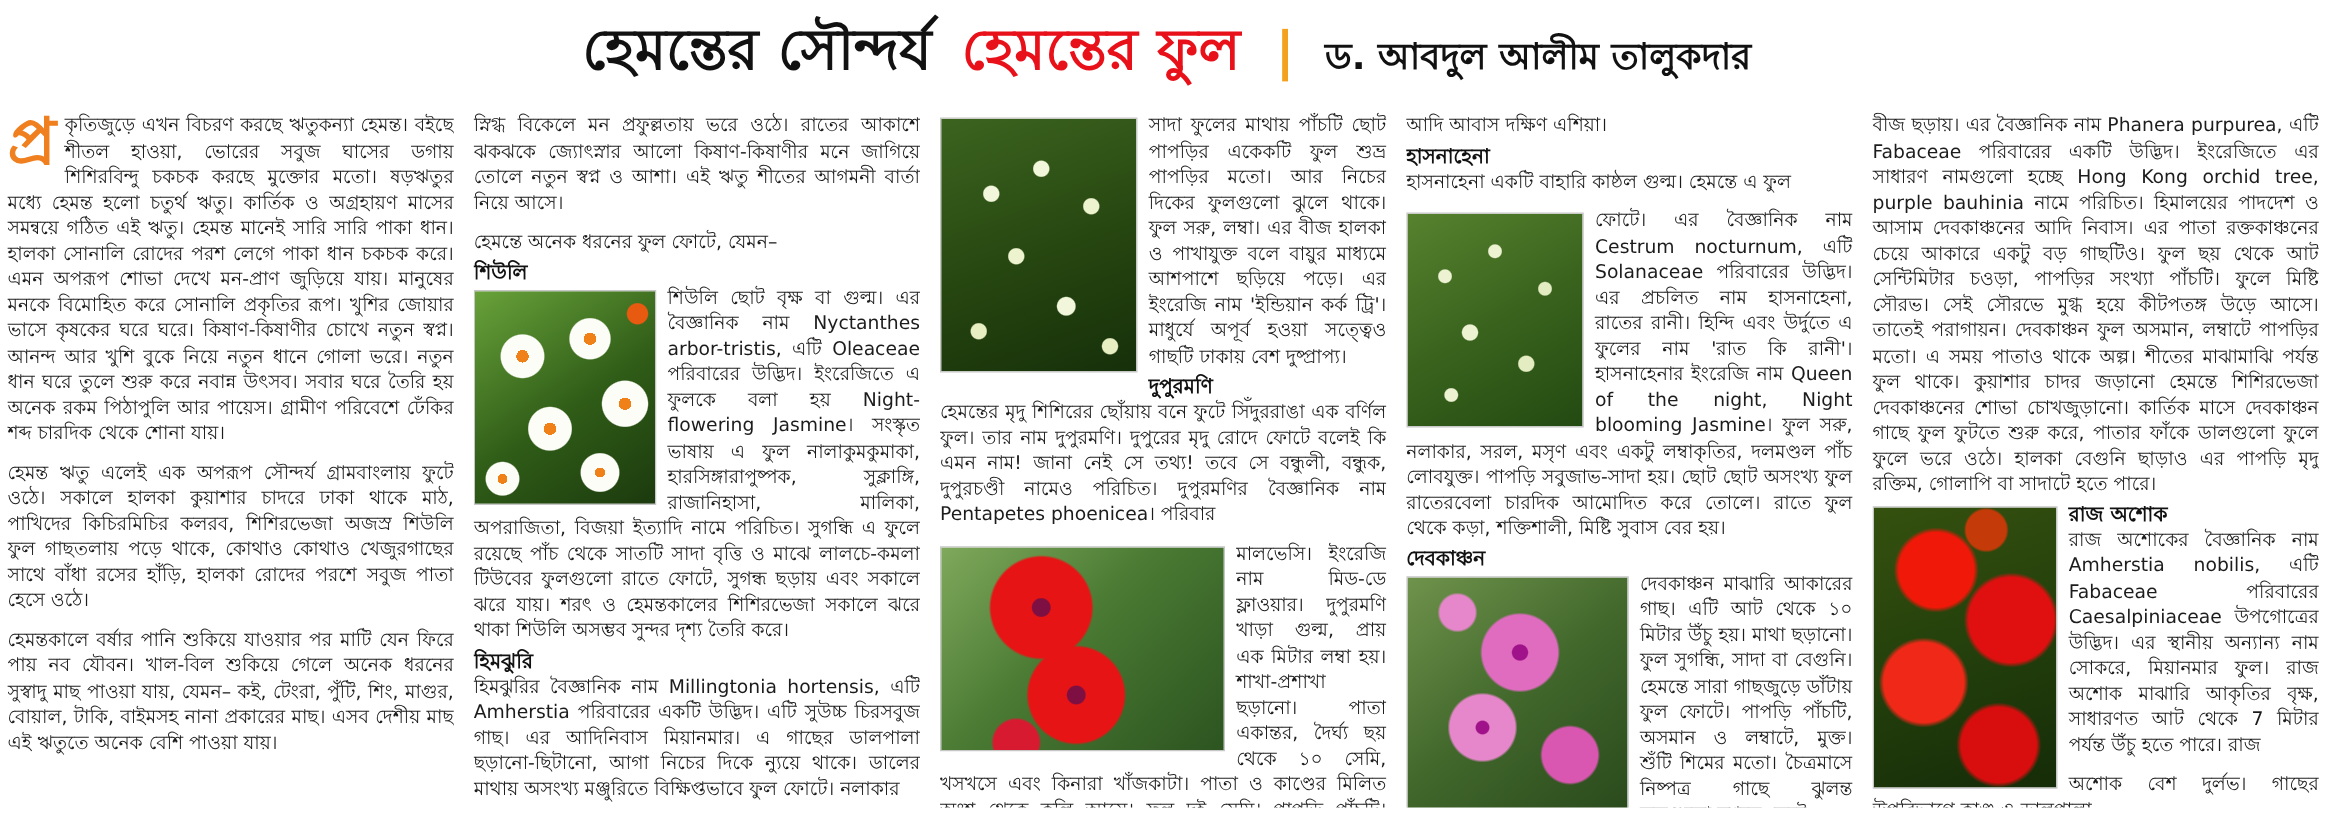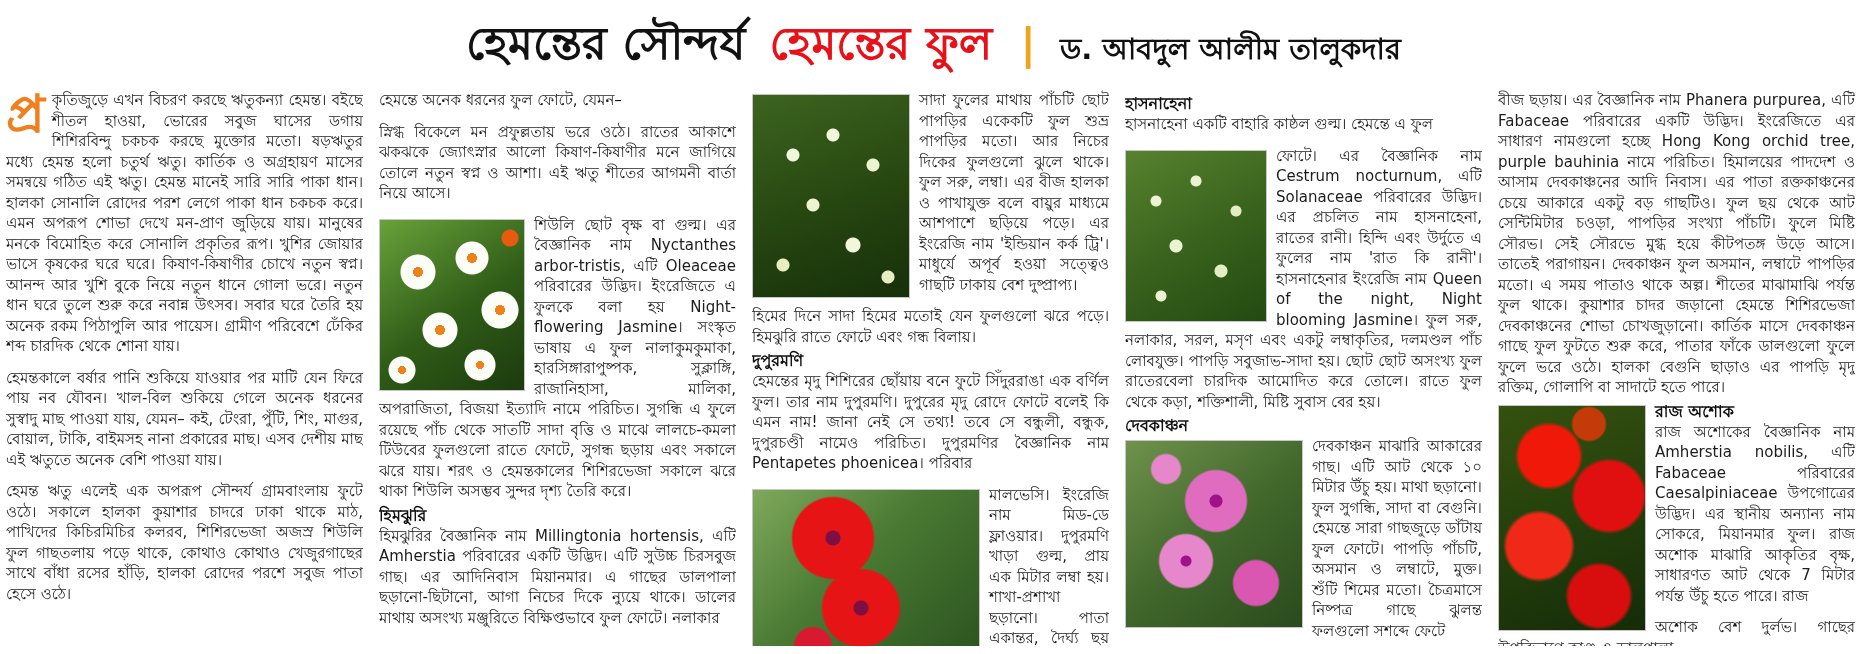--- a/index.html
+++ b/index.html
@@ -1,21 +1,21 @@
 <!DOCTYPE html>
 <html lang="bn"><head>
 <meta charset="utf-8">
 <style>
   html,body{margin:0;padding:0;background:#ffffff;}
   #page{
     width:1867px;height:654px;overflow:hidden;background:#ffffff;
     font-family:"DejaVu Sans",sans-serif;color:#1c1c1c;position:relative;
   }
   
-  header{height:84px;display:flex;align-items:flex-end;justify-content:center;}
+  header{height:84px;display:flex;align-items:center;justify-content:center;}
   .title-main{font-size:45px;font-weight:bold;color:#111;letter-spacing:0;}
   .title-accent{font-size:45px;font-weight:bold;color:#e8111a;margin-left:14px;}
   .title-sep{font-size:42px;color:#f2a21d;font-weight:bold;margin:0 14px 0 18px;}
   .byline{font-size:29px;color:#111;font-weight:bold;}
   
   main{
     display:flex;gap:16px;padding:6px 12px 0 6px;height:556px;
   }
   .col{flex:1 1 0;overflow:hidden;font-size:15px;line-height:20.5px;text-align:justify;}
   .para{margin:0;}
@@ -83,41 +83,42 @@
       <span class="title-accent">হেমন্তের ফুল</span>
       <span class="title-sep">|</span>
       <span class="byline">ড. আবদুল আলীম তালুকদার</span>
     </h1>
   </header>
 
   <main>
 
     <section class="col">
       <p class="para"><span class="dropcap">প্র</span><span>কৃতিজুড়ে এখন বিচরণ করছে ঋতুকন্যা হেমন্ত। বইছে শীতল হাওয়া, ভোরের সবুজ ঘাসের ডগায় শিশিরবিন্দু চকচক করছে মুক্তোর মতো। ষড়ঋতুর মধ্যে হেমন্ত হলো চতুর্থ ঋতু। কার্তিক ও অগ্রহায়ণ মাসের সমন্বয়ে গঠিত এই ঋতু। হেমন্ত মানেই সারি সারি পাকা ধান। হালকা সোনালি রোদের পরশ লেগে পাকা ধান চকচক করে। এমন অপরূপ শোভা দেখে মন-প্রাণ জুড়িয়ে যায়। মানুষের মনকে বিমোহিত করে সোনালি প্রকৃতির রূপ। খুশির জোয়ার ভাসে কৃষকের ঘরে ঘরে। কিষাণ-কিষাণীর চোখে নতুন স্বপ্ন। আনন্দ আর খুশি বুকে নিয়ে নতুন ধানে গোলা ভরে। নতুন ধান ঘরে তুলে শুরু করে নবান্ন উৎসব। সবার ঘরে তৈরি হয় অনেক রকম পিঠাপুলি আর পায়েস। গ্রামীণ পরিবেশে ঢেঁকির শব্দ চারদিক থেকে শোনা যায়।</span></p>
+      <p class="para">হেমন্ত ঋতু এলেই এক অপরূপ সৌন্দর্য গ্রামবাংলায় ফুটে ওঠে। সকালে হালকা কুয়াশার চাদরে ঢাকা থাকে মাঠ, পাখিদের কিচিরমিচির কলরব, শিশিরভেজা অজস্র শিউলি ফুল গাছতলায় পড়ে থাকে, কোথাও কোথাও খেজুরগাছের সাথে বাঁধা রসের হাঁড়ি, হালকা রোদের পরশে সবুজ পাতা হেসে ওঠে।</p>
       <p class="para">হেমন্তকালে বর্ষার পানি শুকিয়ে যাওয়ার পর মাটি যেন ফিরে পায় নব যৌবন। খাল-বিল শুকিয়ে গেলে অনেক ধরনের সুস্বাদু মাছ পাওয়া যায়, যেমন– কই, টেংরা, পুঁটি, শিং, মাগুর, বোয়াল, টাকি, বাইমসহ নানা প্রকারের মাছ। এসব দেশীয় মাছ এই ঋতুতে অনেক বেশি পাওয়া যায়।</p>
-      <p class="para">হেমন্ত ঋতু এলেই এক অপরূপ সৌন্দর্য গ্রামবাংলায় ফুটে ওঠে। সকালে হালকা কুয়াশার চাদরে ঢাকা থাকে মাঠ, পাখিদের কিচিরমিচির কলরব, শিশিরভেজা অজস্র শিউলি ফুল গাছতলায় পড়ে থাকে, কোথাও কোথাও খেজুরগাছের সাথে বাঁধা রসের হাঁড়ি, হালকা রোদের পরশে সবুজ পাতা হেসে ওঠে।</p>
     </section>
 
     <section class="col">
+      <p class="para">স্নিগ্ধ বিকেলে মন প্রফুল্লতায় ভরে ওঠে। রাতের আকাশে ঝকঝকে জ্যোৎস্নার আলো কিষাণ-কিষাণীর মনে জাগিয়ে তোলে নতুন স্বপ্ন ও আশা। এই ঋতু শীতের আগমনী বার্তা নিয়ে আসে।</p>
       <p class="para">হেমন্তে অনেক ধরনের ফুল ফোটে, যেমন–</p>
-      <p class="para">স্নিগ্ধ বিকেলে মন প্রফুল্লতায় ভরে ওঠে। রাতের আকাশে ঝকঝকে জ্যোৎস্নার আলো কিষাণ-কিষাণীর মনে জাগিয়ে তোলে নতুন স্বপ্ন ও আশা। এই ঋতু শীতের আগমনী বার্তা নিয়ে আসে।</p>
+      <h3 class="sec">শিউলি</h3>
       <p class="para"><span class="photo ph-shiuli"></span><span>শিউলি ছোট বৃক্ষ বা গুল্ম। এর বৈজ্ঞানিক নাম Nyctanthes arbor-tristis, এটি Oleaceae পরিবারের উদ্ভিদ। ইংরেজিতে এ ফুলকে বলা হয় Night-flowering Jasmine। সংস্কৃত ভাষায় এ ফুল নালাকুমকুমাকা, হারসিঙ্গারাপুষ্পক, সুক্লাঙ্গি, রাজানিহাসা, মালিকা, অপরাজিতা, বিজয়া ইত্যাদি নামে পরিচিত। সুগন্ধি এ ফুলে রয়েছে পাঁচ থেকে সাতটি সাদা বৃত্তি ও মাঝে লালচে-কমলা টিউবের ফুলগুলো রাতে ফোটে, সুগন্ধ ছড়ায় এবং সকালে ঝরে যায়। শরৎ ও হেমন্তকালের শিশিরভেজা সকালে ঝরে থাকা শিউলি অসম্ভব সুন্দর দৃশ্য তৈরি করে।</span></p>
       <h3 class="sec">হিমঝুরি</h3>
       <p class="para">হিমঝুরির বৈজ্ঞানিক নাম Millingtonia hortensis, এটি Amherstia পরিবারের একটি উদ্ভিদ। এটি সুউচ্চ চিরসবুজ গাছ। এর আদিনিবাস মিয়ানমার। এ গাছের ডালপালা ছড়ানো-ছিটানো, আগা নিচের দিকে ন্যুয়ে থাকে। ডালের মাথায় অসংখ্য মঞ্জুরিতে বিক্ষিপ্তভাবে ফুল ফোটে। নলাকার</p>
     </section>
 
     <section class="col">
       <p class="para"><span class="photo ph-himjhuri"></span><span>সাদা ফুলের মাথায় পাঁচটি ছোট পাপড়ির একেকটি ফুল শুভ্র পাপড়ির মতো। আর নিচের দিকের ফুলগুলো ঝুলে থাকে। ফুল সরু, লম্বা। এর বীজ হালকা ও পাখাযুক্ত বলে বায়ুর মাধ্যমে আশপাশে ছড়িয়ে পড়ে। এর ইংরেজি নাম 'ইন্ডিয়ান কর্ক ট্রি'। মাধুর্যে অপূর্ব হওয়া সত্ত্বেও গাছটি ঢাকায় বেশ দুষ্প্রাপ্য।</span></p>
-      <p class="para">হিমের দিনে সাদা হিমের মতোই যেন ফুলগুলো ঝরে পড়ে। হিমঝুরি রাতে ফোটে এবং গন্ধ বিলায়।</p>
       <h3 class="sec">দুপুরমণি</h3>
       <p class="para">হেমন্তের মৃদু শিশিরের ছোঁয়ায় বনে ফুটে সিঁদুররাঙা এক বর্ণিল ফুল। তার নাম দুপুরমণি। দুপুরের মৃদু রোদে ফোটে বলেই কি এমন নাম! জানা নেই সে তথ্য! তবে সে বন্ধুলী, বন্ধুক, দুপুরচণ্ডী নামেও পরিচিত। দুপুরমণির বৈজ্ঞানিক নাম Pentapetes phoenicea। পরিবার</p>
       <p class="para"><span class="photo ph-dupurmoni"></span><span>মালভেসি। ইংরেজি নাম মিড-ডে ফ্লাওয়ার। দুপুরমণি খাড়া গুল্ম, প্রায় এক মিটার লম্বা হয়। শাখা-প্রশাখা ছড়ানো। পাতা একান্তর, দৈর্ঘ্য ছয় থেকে ১০ সেমি, খসখসে এবং কিনারা খাঁজকাটা। পাতা ও কাণ্ডের মিলিত অংশ থেকে কলি আসে। ফুল দুই সেমি। পাপড়ি পাঁচটি। দুপুরমণির</span></p>
     </section>
 
     <section class="col">
+      <p class="para">আদি আবাস দক্ষিণ এশিয়া।</p>
       <h3 class="sec">হাসনাহেনা</h3>
       <p class="para">হাসনাহেনা একটি বাহারি কাষ্ঠল গুল্ম। হেমন্তে এ ফুল</p>
       <p class="para"><span class="photo ph-hasnahena"></span><span>ফোটে। এর বৈজ্ঞানিক নাম Cestrum nocturnum, এটি Solanaceae পরিবারের উদ্ভিদ। এর প্রচলিত নাম হাসনাহেনা, রাতের রানী। হিন্দি এবং উর্দুতে এ ফুলের নাম 'রাত কি রানী'। হাসনাহেনার ইংরেজি নাম Queen of the night, Night blooming Jasmine। ফুল সরু, নলাকার, সরল, মসৃণ এবং একটু লম্বাকৃতির, দলমণ্ডল পাঁচ লোবযুক্ত। পাপড়ি সবুজাভ-সাদা হয়। ছোট ছোট অসংখ্য ফুল রাতেরবেলা চারদিক আমোদিত করে তোলে। রাতে ফুল থেকে কড়া, শক্তিশালী, মিষ্টি সুবাস বের হয়।</span></p>
       <h3 class="sec">দেবকাঞ্চন</h3>
       <p class="para"><span class="photo ph-debkanchon"></span><span>দেবকাঞ্চন মাঝারি আকারের গাছ। এটি আট থেকে ১০ মিটার উঁচু হয়। মাথা ছড়ানো। ফুল সুগন্ধি, সাদা বা বেগুনি। হেমন্তে সারা গাছজুড়ে ডাঁটায় ফুল ফোটে। পাপড়ি পাঁচটি, অসমান ও লম্বাটে, মুক্ত। শুঁটি শিমের মতো। চৈত্রমাসে নিষ্পত্র গাছে ঝুলন্ত ফলগুলো সশব্দে ফেটে</span></p>
     </section>
 
     <section class="col">
       <p class="para">বীজ ছড়ায়। এর বৈজ্ঞানিক নাম Phanera purpurea, এটি Fabaceae পরিবারের একটি উদ্ভিদ। ইংরেজিতে এর সাধারণ নামগুলো হচ্ছে Hong Kong orchid tree, purple bauhinia নামে পরিচিত। হিমালয়ের পাদদেশ ও আসাম দেবকাঞ্চনের আদি নিবাস। এর পাতা রক্তকাঞ্চনের চেয়ে আকারে একটু বড় গাছটিও। ফুল ছয় থেকে আট সেন্টিমিটার চওড়া, পাপড়ির সংখ্যা পাঁচটি। ফুলে মিষ্টি সৌরভ। সেই সৌরভে মুগ্ধ হয়ে কীটপতঙ্গ উড়ে আসে। তাতেই পরাগায়ন। দেবকাঞ্চন ফুল অসমান, লম্বাটে পাপড়ির মতো। এ সময় পাতাও থাকে অল্প। শীতের মাঝামাঝি পর্যন্ত ফুল থাকে। কুয়াশার চাদর জড়ানো হেমন্তে শিশিরভেজা দেবকাঞ্চনের শোভা চোখজুড়ানো। কার্তিক মাসে দেবকাঞ্চন গাছে ফুল ফুটতে শুরু করে, পাতার ফাঁকে ডালগুলো ফুলে ফুলে ভরে ওঠে। হালকা বেগুনি ছাড়াও এর পাপড়ি মৃদু রক্তিম, গোলাপি বা সাদাটে হতে পারে।</p>
       <div>

